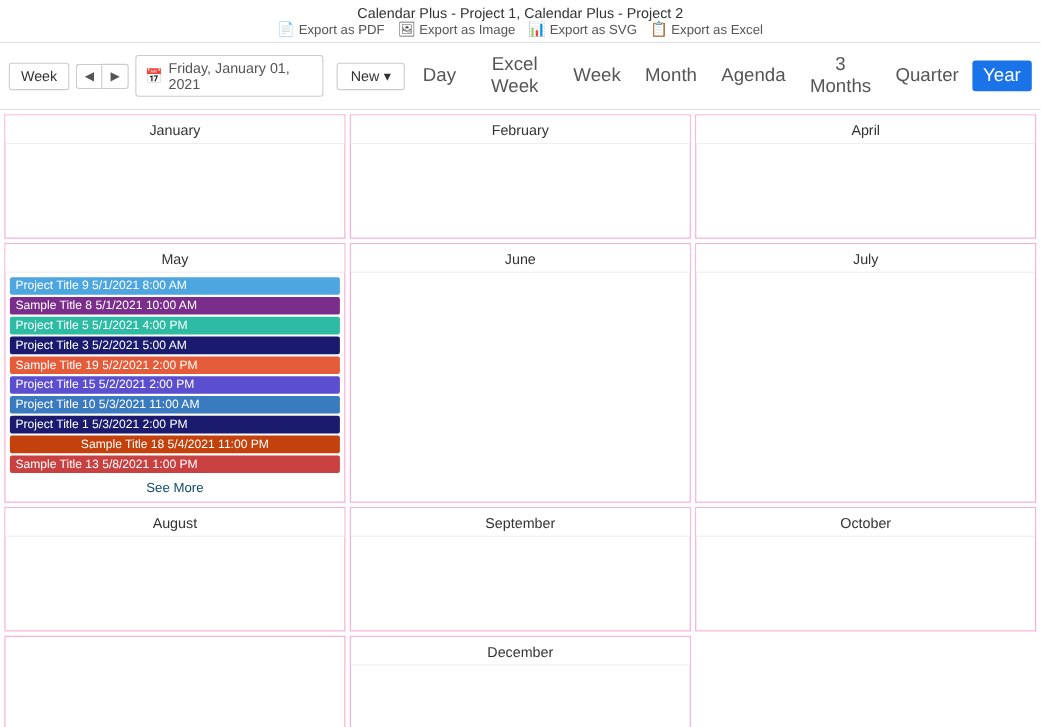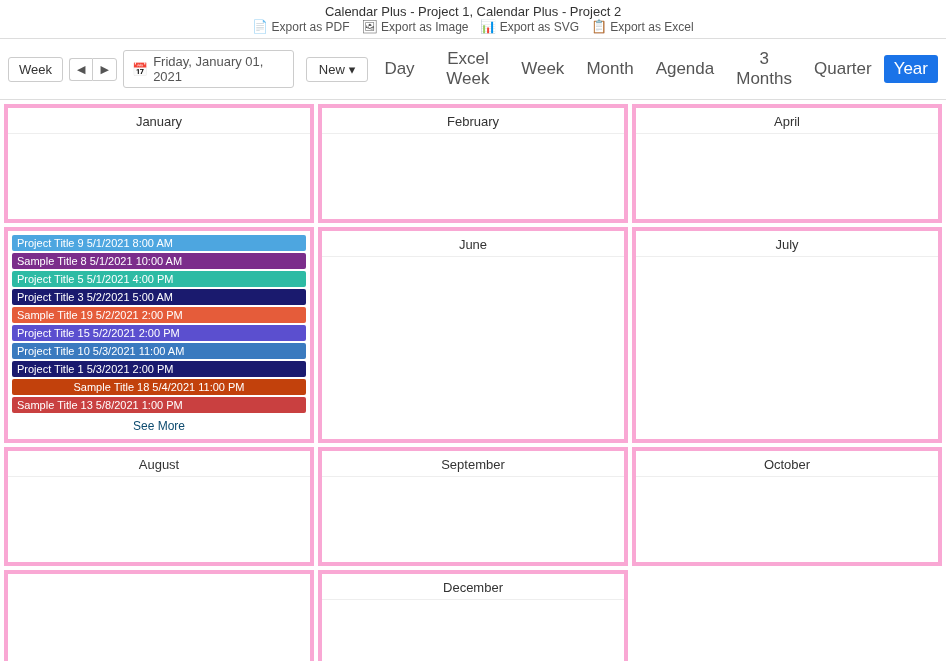--- a/index.html
+++ b/index.html
@@ -92,21 +92,21 @@
     .calendar-container {
       padding: 4px;
       background: #fff;
     }
     .calendar-grid {
       display: grid;
       grid-template-columns: repeat(3, 1fr);
       gap: 4px;
     }
     .month-cell {
-      border: 4px solid #f9a8d4;
+      border: 1px solid #f9a8d4;
       min-height: 100px;
     }
     .month-header {
       text-align: center;
       padding: 6px 4px 4px;
       font-size: 13px;
       color: #333;
       border-bottom: 1px solid #eee;
       background: #fff;
     }
@@ -200,20 +200,21 @@
       </div>
       <div class="month-cell">
         <div class="month-header">February</div>
         <div class="month-body"></div>
       </div>
       <div class="month-cell">
         <div class="month-header">April</div>
         <div class="month-body"></div>
       </div>
       <div class="month-cell">
+        <div class="month-header">May</div>
         <div class="month-body">
           <div class="event" style="background-color: rgb(77, 166, 224);">Project Title 9 5/1/2021 8:00 AM</div>
           <div class="event" style="background-color: rgb(123, 45, 139);">Sample Title 8 5/1/2021 10:00 AM</div>
           <div class="event" style="background-color: rgb(45, 187, 164);">Project Title 5 5/1/2021 4:00 PM</div>
           <div class="event" style="background-color: rgb(26, 26, 110);">Project Title 3 5/2/2021 5:00 AM</div>
           <div class="event" style="background-color: rgb(229, 92, 58);">Sample Title 19 5/2/2021 2:00 PM</div>
           <div class="event" style="background-color: rgb(91, 79, 207);">Project Title 15 5/2/2021 2:00 PM</div>
           <div class="event" style="background-color: rgb(58, 122, 191);">Project Title 10 5/3/2021 11:00 AM</div>
           <div class="event" style="background-color: rgb(26, 26, 110);">Project Title 1 5/3/2021 2:00 PM</div>
           <div class="event" style="background-color: #c2410c; text-align: center;">Sample Title 18 5/4/2021 11:00 PM</div>

